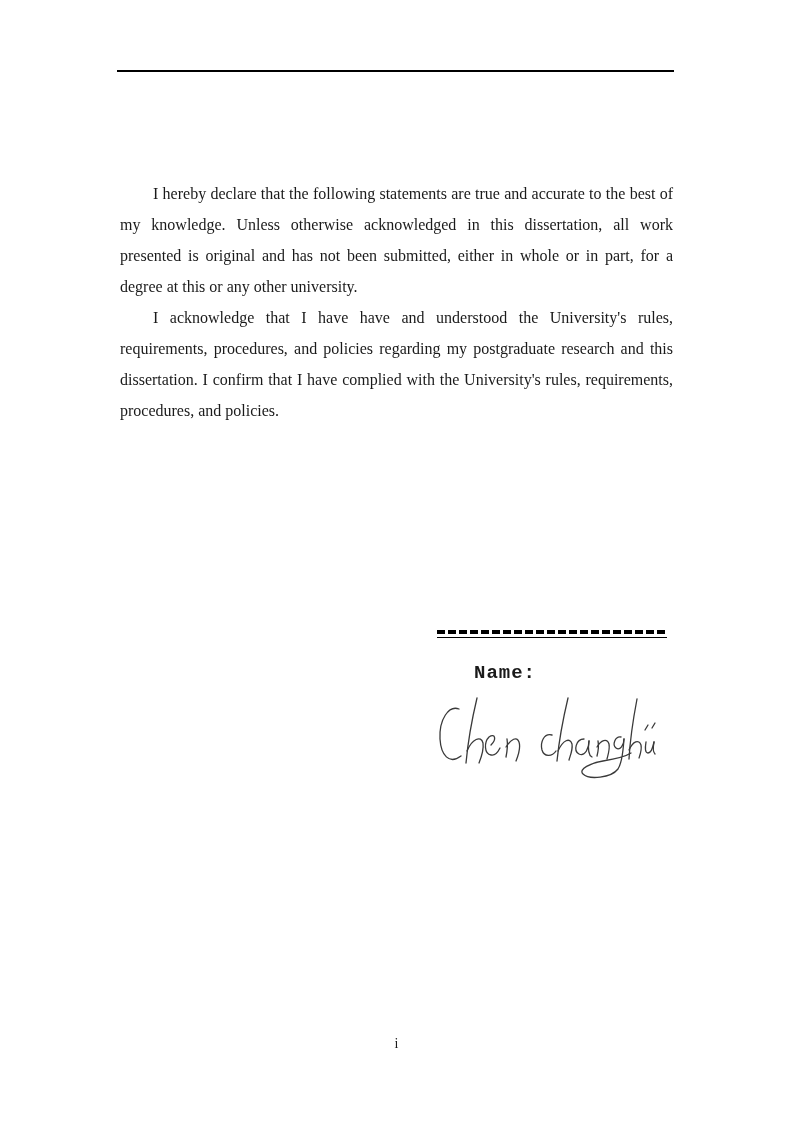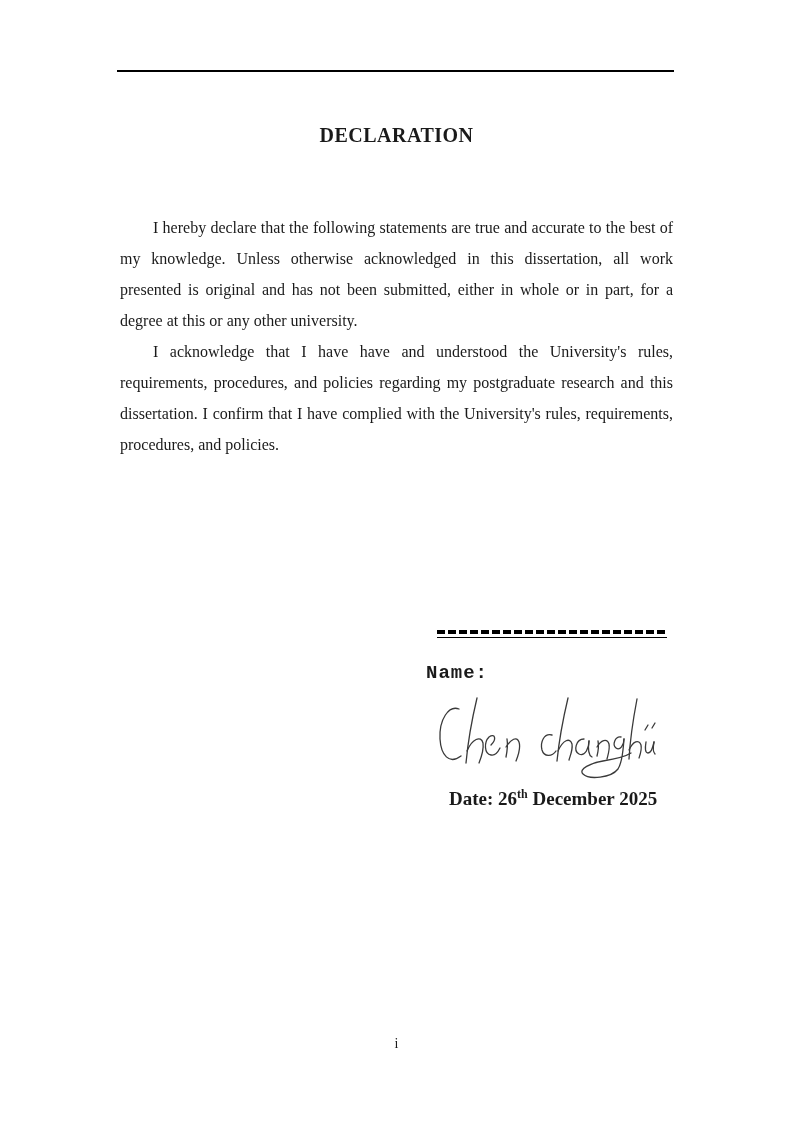--- a/index.html
+++ b/index.html
@@ -43,21 +43,20 @@
 
   
   .body-text {
     position: absolute;
     left: 120px;
     top: 178px;
     width: 553px;
     font-size: 16px;
     line-height: 31px;
     text-align: justify;
-    margin-top: 34px;
   }
   .body-text p {
     margin: 0;
     text-indent: 33px;
   }
 
   
   .dashed-line {
     position: absolute;
     left: 437px;
@@ -74,21 +73,21 @@
     top: 1px;
     height: 3.5px;
     background: repeating-linear-gradient(90deg,
       var(--rule, #000000) 0 8px,
       transparent 8px 11px);
   }
 
   
   .name-label {
     position: absolute;
-    left: 426px;
+    left: 474px;
     top: 662px;
     font-family: "Liberation Mono", monospace;
     font-size: 19px;
     font-weight: bold;
     letter-spacing: 1px;
   }
 
   
   .signature {
     position: absolute;
@@ -130,21 +129,20 @@
     font-size: 14px;
   }
 </style>
 </head>
 <body>
 
 <div class="page">
 
   <div class="top-rule"></div>
 
-  <h1 class="title">DECLARATION</h1>
 
   <div class="body-text">
     <p>I hereby declare that the following statements are true and accurate to the best of my knowledge. Unless otherwise acknowledged in this dissertation, all work presented is original and has not been submitted, either in whole or in part, for a degree at this or any other university.</p>
     <p>I acknowledge that I have have and understood the University's rules, requirements, procedures, and policies regarding my postgraduate research and this dissertation. I confirm that I have complied with the University's rules, requirements, procedures, and policies.</p>
   </div>
 
   <div class="dashed-line"></div>
 
   <div class="name-label">Name:</div>
 
@@ -167,17 +165,16 @@
     <path d="M 184 42 C 178 41 175 50 179 53 C 183 56 187 50 187 44"></path>
     <path d="M 187 44 C 186 54 186 66 181 74 C 174 83 152 85 146 79 C 141 74 154 68 166 66 C 178 64 188 62 194 58"></path>
     <path d="M 200 4 C 196 25 193 46 192 64"></path>
     <path d="M 192 55 C 196 46 202 44 204 50 C 205 55 203 60 202 63"></path>
     <path d="M 209 47 C 208 53 208 58 211 58 C 214 58 216 52 217 47"></path>
     <path d="M 217 47 C 216 52 216 57 218 59"></path>
     <path d="M 208 35 L 211 30"></path>
     <path d="M 215 33 L 218 28"></path>
   </svg>
 
-  <div class="date-line"><span>Date: 26</span><sup>th</sup><span> December 2025</span></div>
 
   <div class="footer">i</div>
 
 </div>
 
 </body></html>

